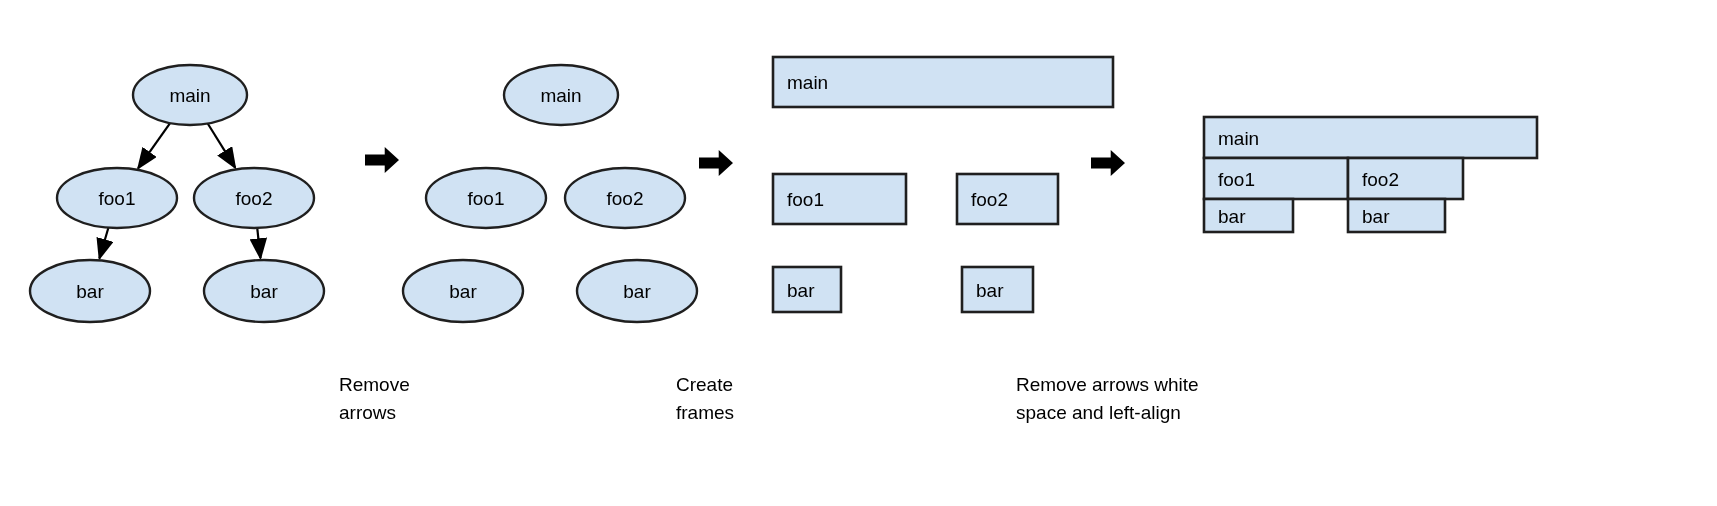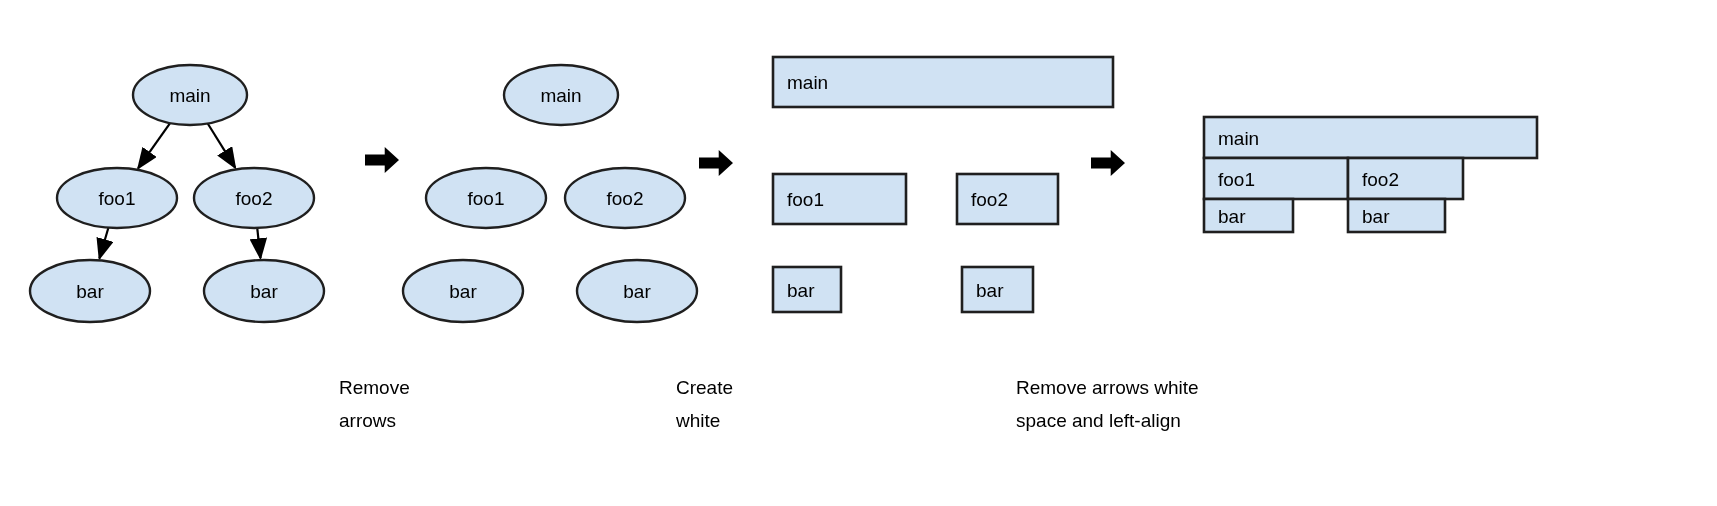--- a/index.html
+++ b/index.html
@@ -25,21 +25,21 @@
     position: absolute;
     left: 0; top: 0;
     width: 1717px;
     height: 506px;
     overflow: visible;
   }
   .caption {
     position: absolute;
     font-family: "Liberation Sans", sans-serif;
     font-size: 19px;
-    line-height: 33px;
+    line-height: 28px;
     color: #000000;
     white-space: pre-line;
     letter-spacing: 0px;
   }
   .cap-1 { left: 331px; top: 371px; width: 200px; }
   .cap-2 { left: 668px; top: 371px; width: 200px; }
   .cap-3 { left: 1008px; top: 371px; width: 280px; }
 </style>
 </head>
 <body>
@@ -107,17 +107,17 @@
         </g>
         <path d="M357,154.54 L376.72,154.54 L376.72,147 L391,160 L376.72,173 L376.72,165.45999999999998 L357,165.45999999999998 Z" fill="#000000"></path>
         <path d="M691,157.54 L710.72,157.54 L710.72,150 L725,163 L710.72,176 L710.72,168.45999999999998 L691,168.45999999999998 Z" fill="#000000"></path>
         <path d="M1083,157.54 L1102.72,157.54 L1102.72,150 L1117,163 L1102.72,176 L1102.72,168.45999999999998 L1083,168.45999999999998 Z" fill="#000000"></path>
       </g>
   </svg>
 
   <div class="caption cap-1">Remove
 arrows</div>
   <div class="caption cap-2">Create
-white</div>
+frames</div>
   <div class="caption cap-3">Remove arrows white
 space and left-align</div>
 
 </div>
 
 </body></html>

